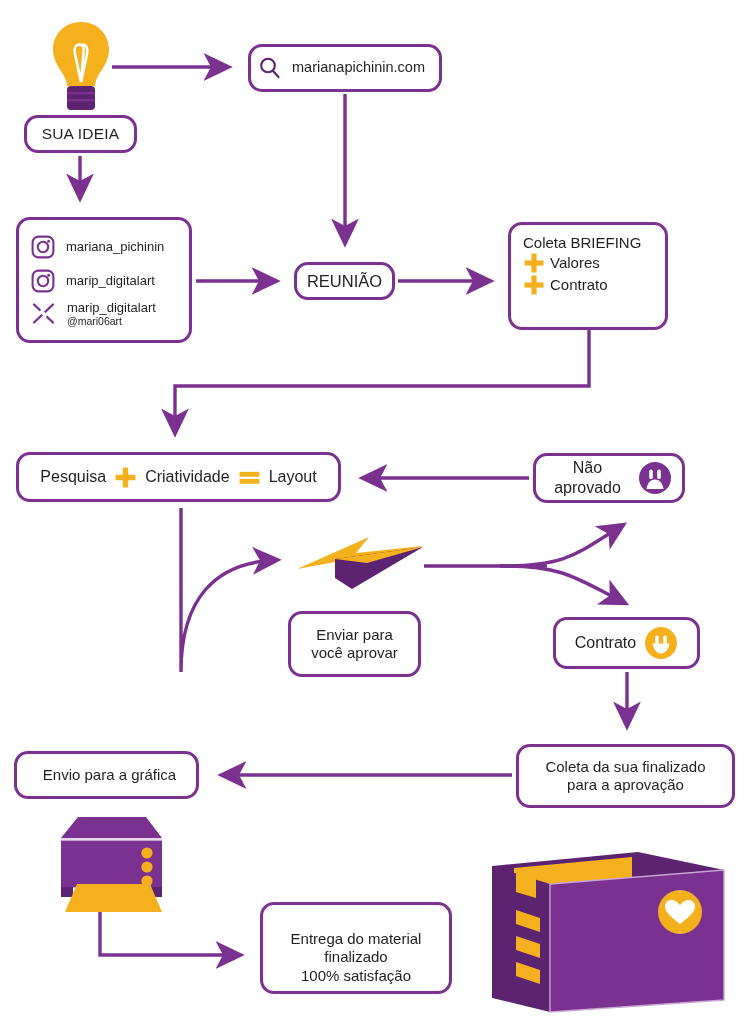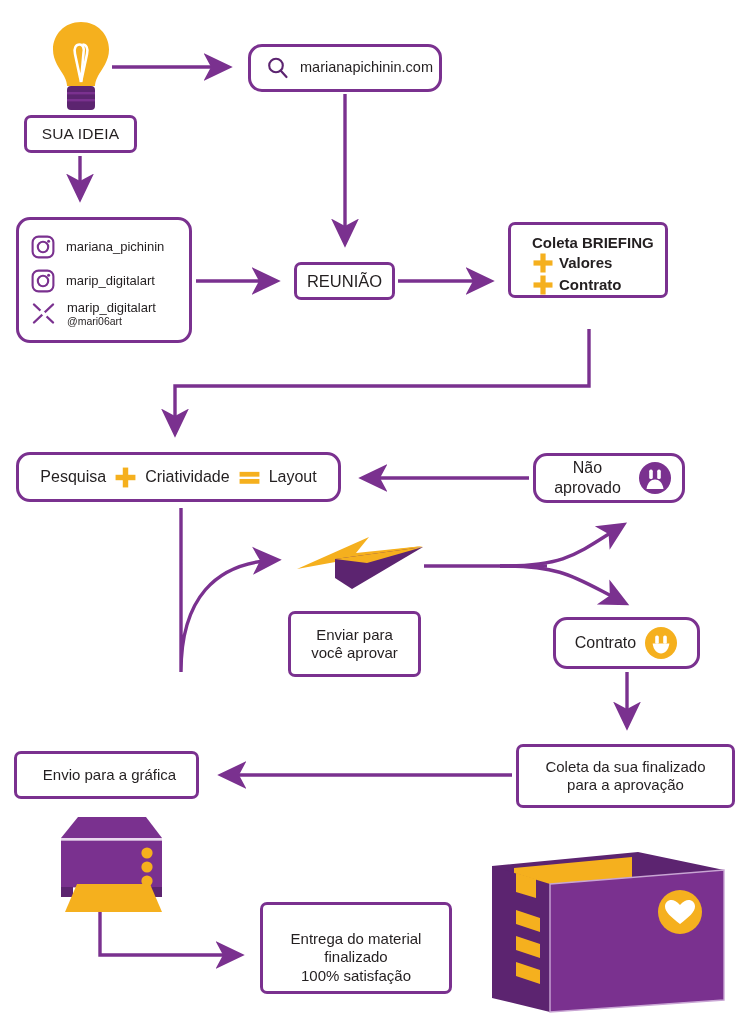--- a/index.html
+++ b/index.html
@@ -6,50 +6,50 @@
   body{
     font-family:"Liberation Sans","DejaVu Sans",sans-serif;
     width:751px;height:1024px;position:relative;overflow:hidden;
     color:#231f20;
   }
   #stage{position:relative;width:751px;height:1024px;background:#fff;}
   svg.layer{position:absolute;left:0;top:0;width:751px;height:1024px;pointer-events:none;}
   .node{
     position:absolute;
     border:3.5px solid #7a318f;
-    border-radius:7px;
+    border-radius:14px;
     background:#ffffff;
     box-sizing:border-box;
     display:flex;align-items:center;justify-content:center;
     text-align:center;
     line-height:1.22;
     color:#231f20;
   }
   .node.pad{padding:6px 10px;}
 
   
   #sua-ideia{left:24px;top:115px;width:113px;height:38px;font-size:15.5px;letter-spacing:.2px;}
 
   
   #searchbar{left:248px;top:44px;width:194px;height:48px;border-radius:14px;
-    justify-content:flex-start;padding-left:15px;gap:10px;}
+    justify-content:flex-start;padding-left:7px;gap:10px;}
   #searchbar .txt{font-size:14.5px;}
 
   
   #social{left:16px;top:217px;width:176px;height:126px;border-radius:14px;
     display:block;padding:10px 0 8px 0;}
   .srow{display:flex;align-items:center;gap:11px;padding-left:12px;height:34px;}
   .srow .lbl{font-size:13px;line-height:1.1;text-align:left;}
   .srow .lbl .sub{display:block;font-size:10.5px;margin-top:1px;}
 
   
   #reuniao{left:294px;top:262px;width:101px;height:38px;font-size:16.5px;}
 
   
-  #briefing{left:508px;top:222px;width:160px;height:76px;display:block;padding:9px 0 0 21px;font-weight:bold;}
+  #briefing{left:508px;top:222px;width:160px;height:108px;display:block;padding:9px 0 0 12px;}
   #briefing .head{font-size:15px;text-align:left;}
   .bline{display:flex;align-items:center;gap:5px;}
   .bline .lab{font-size:15px;}
 
   
   #pesquisa{left:16px;top:452px;width:325px;height:50px;border-radius:14px;gap:8px;font-size:16px;align-items:center;}
 
   
   #naoaprov{left:533px;top:453px;width:152px;height:50px;border-radius:14px;gap:9px;font-size:16px;}
 

